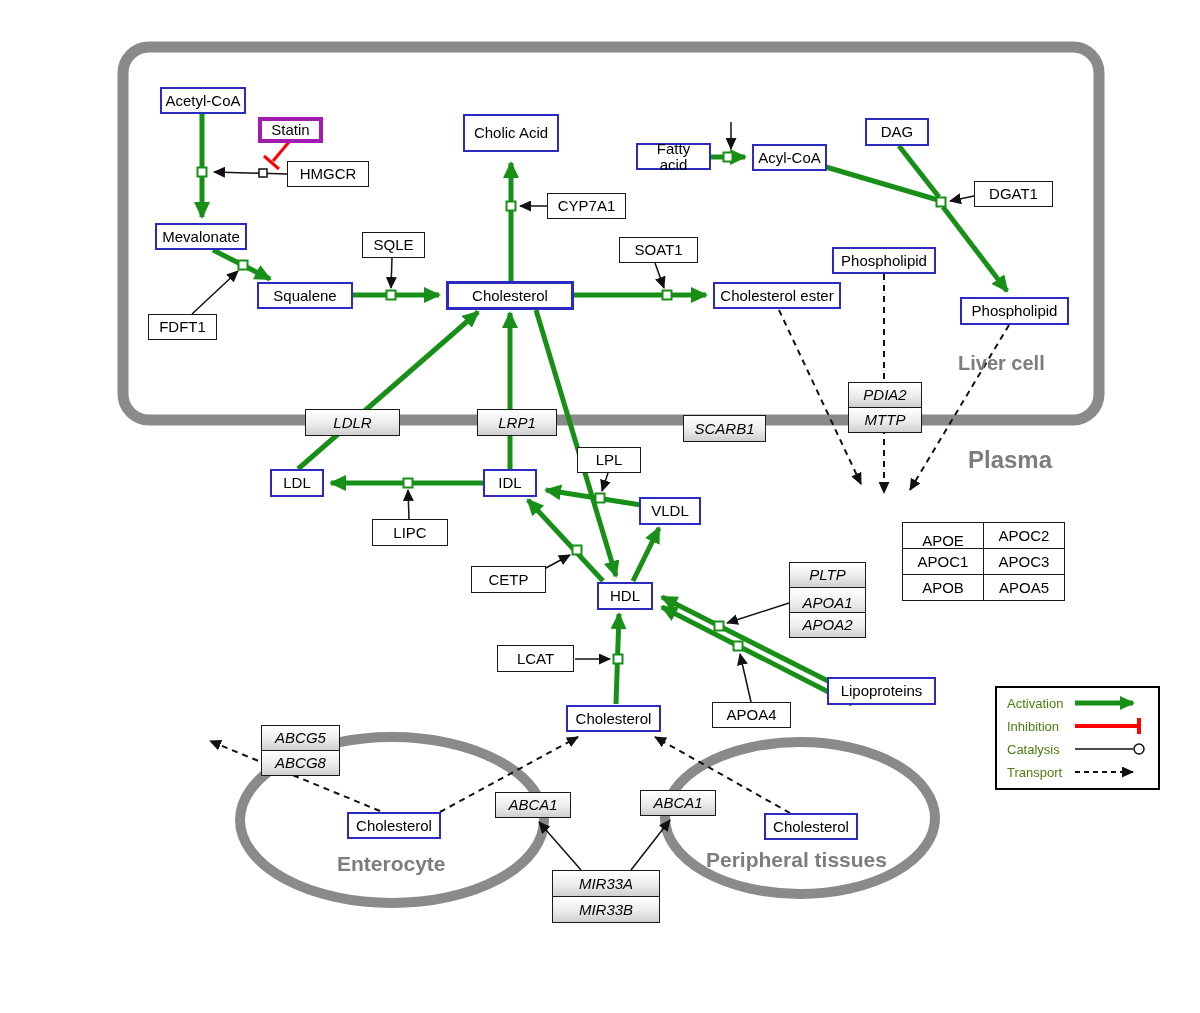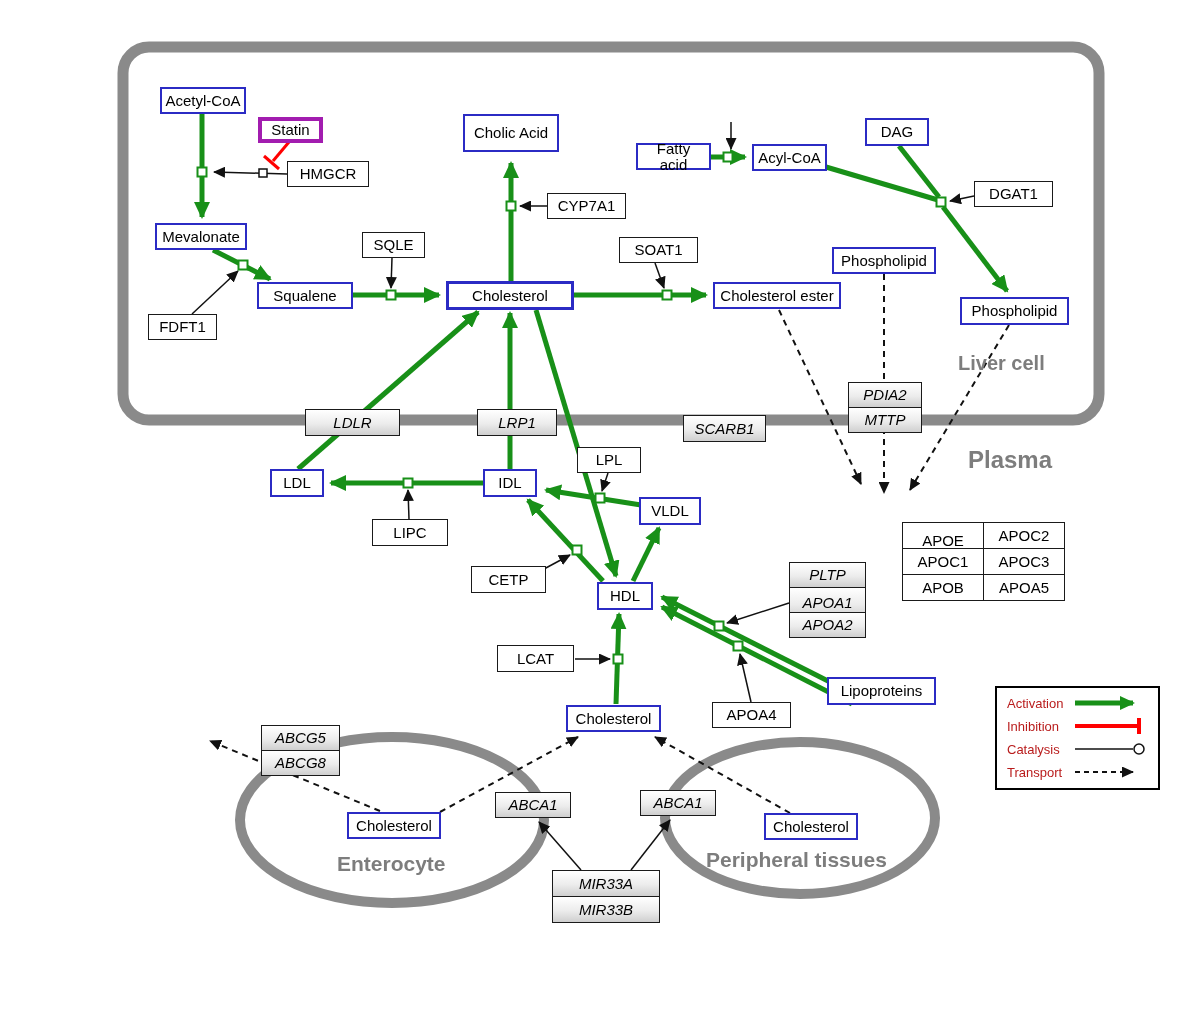--- a/index.html
+++ b/index.html
@@ -9,21 +9,21 @@
   .node { position:absolute; display:flex; align-items:center; justify-content:center;
           text-align:center; background:#fff; border:1px solid #1a1a1a; font-size:15px;
           color:#000; line-height:1.05; padding:1px 3px; }
   .metab { border:2px solid #2b2bc4; }
   .metab-bold { border:3px solid #2b2bc4; }
   .red-node { border:4px solid #a21caf; }
   .membrane { background:linear-gradient(180deg,#ffffff 0%,#ececec 55%,#cfcfcf 100%);font-style:italic; }
   .region-label { position:absolute; font-weight:bold; color:#7d7d7d; }
   .legend-box { position:absolute; left:995px; top:686px; width:165px; height:104px;
                 border:2px solid #000; background:#fff; }
-  .legend-label { position:absolute; left:10px; font-size:13px; color:#b91c1c; }
+  .legend-label { position:absolute; left:10px; font-size:13px; color:#4d7c0f; }
 </style>
 </head>
 <body>
 
 <div id="canvas">
 
   <svg id="edges" width="1200" height="1013" viewBox="0 0 1200 1013">
     <defs>
       <marker id="ag" markerUnits="userSpaceOnUse" markerWidth="18" markerHeight="16" refX="15" refY="8" orient="auto">
         <path d="M0,0 L17,8 L0,16 z" fill="#189018"></path>

